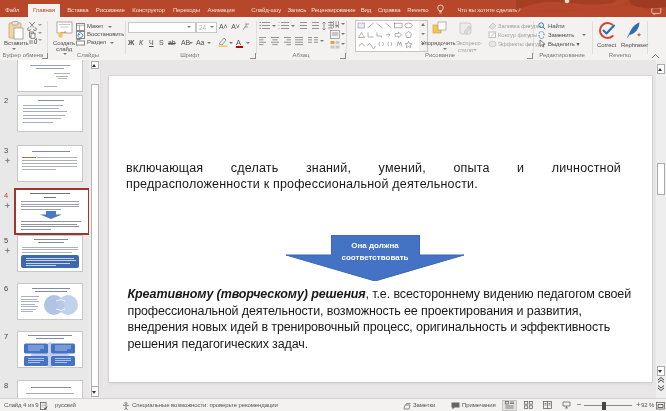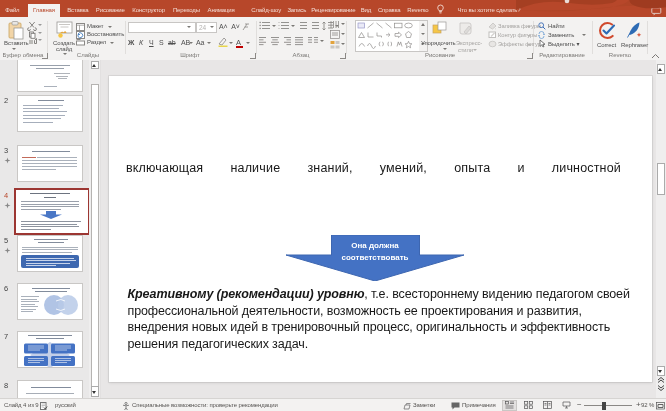--- a/index.html
+++ b/index.html
@@ -440,28 +440,29 @@
 <div id="pscroll">
 <div class="sbtn" style="left:1.5px;top:1px;width:8px;height:7.5px;"></div>
       <div class="tri-up" style="left:2.8px;top:3.5px;"></div>
 <div class="sbtn" style="left:1.5px;top:24px;width:8px;height:304px;border-color:#B5B3B1;"></div>
 <div class="sbtn" style="left:1.5px;top:326px;width:8px;height:11px;"></div>
       <div class="tri-dn" style="left:2.8px;top:331px;"></div>
 </div>
 <div id="canvas">
       <div id="slide">
   <div id="p1">
-    <div class="j">включающая наличие знаний, умений, опыта и личностной</div>
+    <div class="j">включающая сделать знаний, умений, опыта и личностной</div>
+    <div>предрасположенности к профессиональной деятельности.</div>
   </div>
   <svg style="position:absolute;left:177px;top:159px;" width="178" height="46" viewBox="0 0 178 46">
     <path d="M45.5 0 L133.5 0 L133.5 20 L178 20 L89 46 L0 20 L45.5 20 Z" fill="#4472C4" stroke="#3D66B0" stroke-width="1"></path>
     <text x="89" y="12.5" text-anchor="middle" font-size="8" font-weight="bold" fill="#fff" font-family="Liberation Sans">Она должна</text>
     <text x="89" y="25" text-anchor="middle" font-size="8" font-weight="bold" fill="#fff" font-family="Liberation Sans">соответствовать</text>
   </svg>
-  <div id="p2"><b><i>Креативному (рекомендации) уровню</i></b>, т.е. всестороннему видению педагогом своей<br>профессиональной деятельности, возможность ее проектирования и развития,<br>внедрения новых идей в тренировочный процесс, оригинальность и эффективность<br>решения педагогических задач.</div>
+  <div id="p2"><b><i>Креативному (творческому) решения</i></b>, т.е. всестороннему видению педагогом своей<br>профессиональной деятельности, возможность ее проектирования и развития,<br>внедрения новых идей в тренировочный процесс, оригинальность и эффективность<br>решения педагогических задач.</div>
 </div>
     </div>
 <div id="rscroll">
 <div class="sbtn" style="left:0.5px;top:4px;width:8px;height:10px;"></div>
       <div class="tri-up" style="left:2px;top:7.5px;"></div>
 <div class="sbtn" style="left:0.5px;top:103px;width:8px;height:32px;border-color:#ABABAB;"></div>
 <div class="sbtn" style="left:0.5px;top:306px;width:8px;height:10px;"></div>
       <div class="tri-dn" style="left:2px;top:310px;"></div>
 <svg width="8" height="6" viewBox="0 0 8 6" style="position:absolute;left:0.5px;top:317px;">
         <path d="M1 3 L4 0.5 L7 3 M1 5.5 L4 3 L7 5.5" stroke="#444" stroke-width="1" fill="none"></path>

